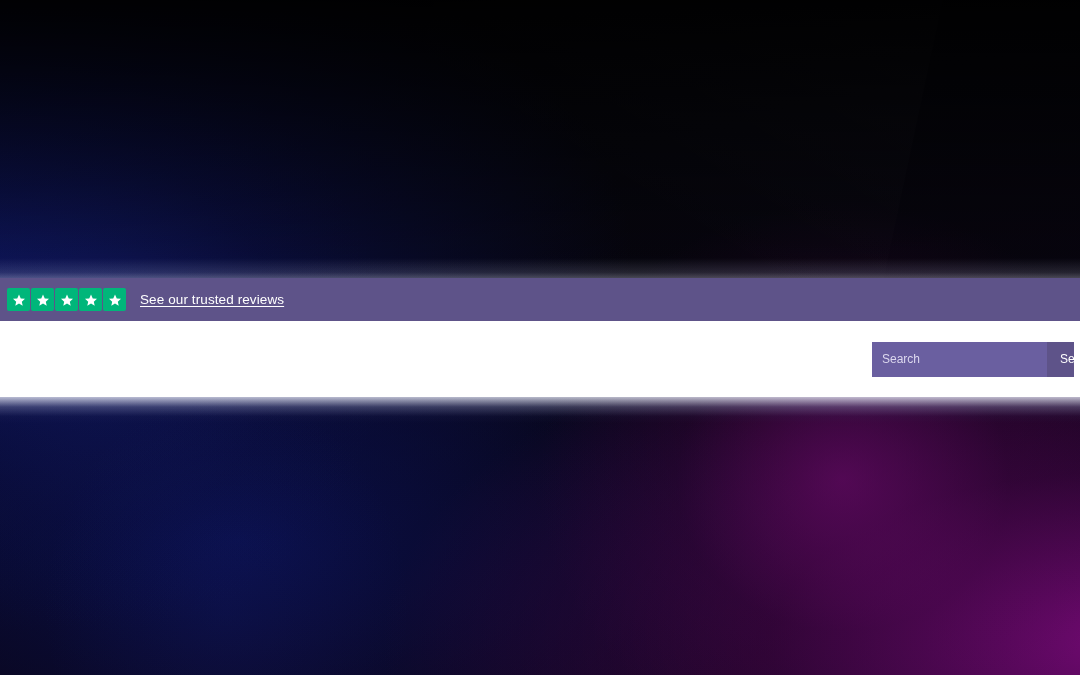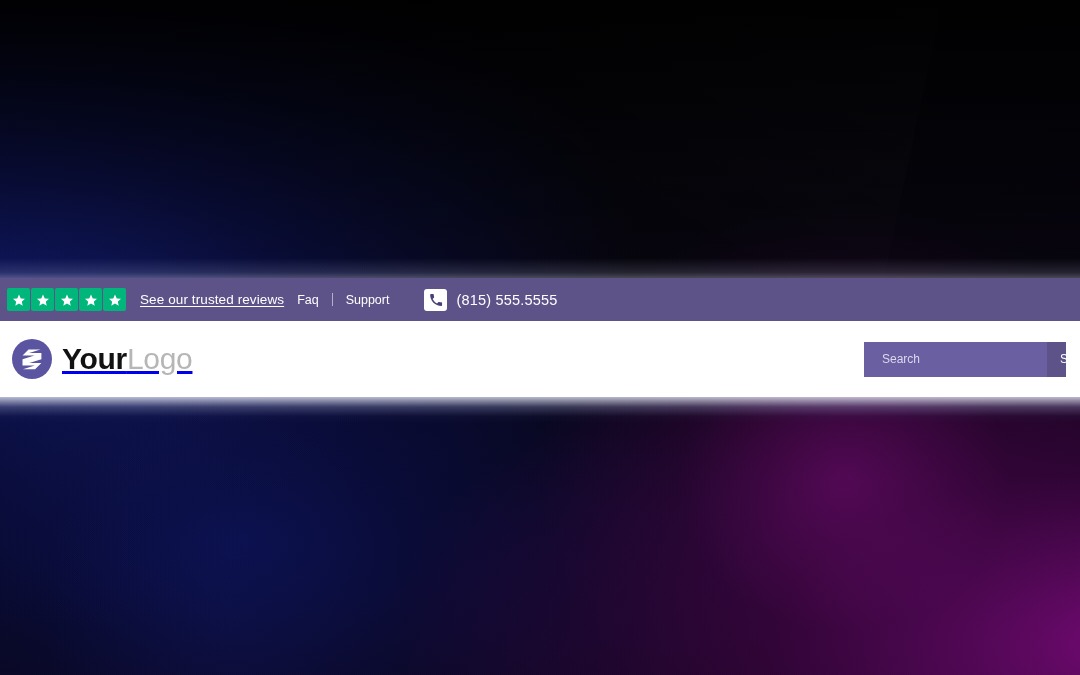--- a/index.html
+++ b/index.html
@@ -98,22 +98,22 @@
 
   
   .utility-bar {
     position: absolute;
     left: 0; right: 0;
     top: 278px;
     height: 43px;
     background: #5e5389;
     display: flex;
     align-items: center;
-    justify-content: flex-start;
-    padding: 0 14px 0 0;
+    justify-content: space-between;
+    padding: 0 30px 0 0;
   }
   .utility-left {
     display: flex;
     align-items: center;
     gap: 14px;
   }
   .stars {
     display: flex;
     gap: 1px;
     margin-left: 7px;
@@ -228,28 +228,27 @@
     display: inline-block;
     width: 0; height: 0;
     border-left: 4px solid transparent;
     border-right: 4px solid transparent;
     border-top: 4px solid #6d7076;
     margin-top: 2px;
   }
 
   .search-wrap {
     margin-left: auto;
-    margin-right: 14px;
+    margin-right: 6px;
     display: flex;
     align-items: stretch;
     width: 202px;
     height: 35px;
     background: #6a5fa0;
     overflow: hidden;
-    padding-left: 8px;
   }
   .search-input {
     flex: 1 1 auto;
     border: none;
     outline: none;
     background: #6a5fa0;
     color: #ffffff;
     font-size: 12px;
     font-family: "Liberation Sans", sans-serif;
     padding: 0 10px;
@@ -308,49 +307,24 @@
         <span class="star-box">
           <svg width="14" height="14" viewBox="0 0 24 24" aria-hidden="true">
             <polygon fill="#ffffff" points="12,2.6 15,9.3 22.3,10 16.8,14.9 18.4,22 12,18.2 5.6,22 7.2,14.9 1.7,10 9,9.3"></polygon>
           </svg>
         </span>
       </div>
 
       <a class="reviews-link" href="#">See our trusted reviews</a>
     </div>
 
-    <div class="utility-right">
-      <a class="util-link" href="#">Faq</a>
-
-      <span class="util-divider"></span>
-
-      <a class="util-link" href="#">Support</a>
-
-      <div class="phone-wrap">
-        <span class="phone-icon">
-          <svg width="14" height="14" viewBox="0 0 24 24" aria-hidden="true">
-            <path fill="#4b4076" d="M6.6 10.8c1.6 3.1 4.1 5.6 7.2 7.2l2.4-2.4c.3-.3.8-.4 1.2-.3 1.2.4 2.5.6 3.9.6.6 0 1.1.5 1.1 1.1V21c0 .6-.5 1.1-1.1 1.1C10.6 22.1 2 13.5 2 2.9 2 2.3 2.5 1.8 3.1 1.8h4c.6 0 1.1.5 1.1 1.1 0 1.3.2 2.6.6 3.9.1.4 0 .8-.3 1.2l-2.4 2.4z"></path>
-          </svg>
-        </span>
-        <span class="phone-number">(815) 555.5555</span>
-      </div>
-    </div>
   </div>
 
   <div class="main-header">
 
-    <a class="brand" href="#">
-      <span class="brand-mark">
-        <svg width="44" height="44" viewBox="0 0 44 44" aria-hidden="true">
-          <circle cx="22" cy="22" r="20" fill="#5b54a0"></circle>
-          <path fill="#ffffff" d="M30.5 12.5 L18.5 12.5 L12.5 18.5 L24.5 18.5 L12.5 22.2 L12.5 28.6 L24.8 28.6 L12.9 32.2 L25.1 32.2 L31.4 26.0 L19.3 26.0 L31.4 22.3 L31.4 15.9 L19.1 15.9 Z"></path>
-        </svg>
-      </span>
-      <span class="brand-text"><span class="brand-strong">Your</span><span class="brand-light">Logo</span></span>
-    </a>
 
 
     <div class="search-wrap">
       <input class="search-input" type="text" placeholder="Search" style="">
       <button class="search-button" type="button">Search</button>
     </div>
   </div>
 
 </div>
 

